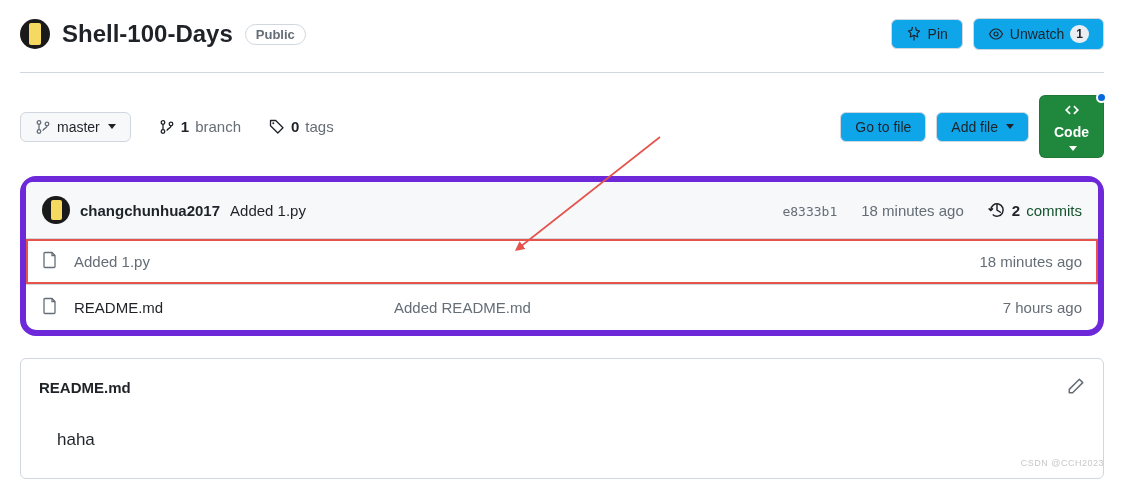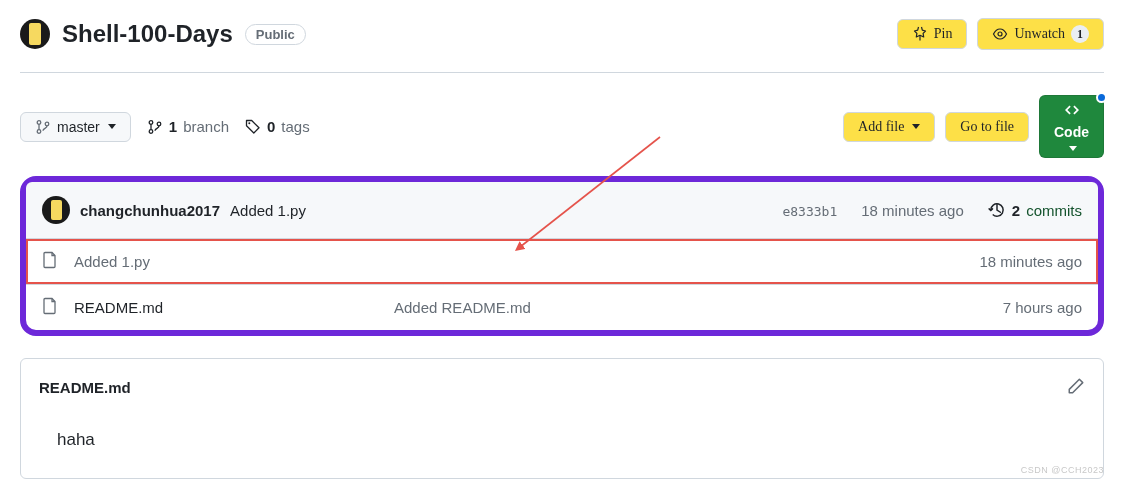--- a/index.html
+++ b/index.html
@@ -13,24 +13,24 @@
 .avatar-inner { width: 12px; height: 22px; background: #f6d960; border-radius: 2px; }
 .repo-name { font-size: 24px; font-weight: 600; color: #1F2328; }
 .badge-public { font-size: 13px; font-weight: 700; color: #656d76; border: 1px solid #d0d7de; border-radius: 2em; padding: 2px 10px; }
 .head-actions { display: flex; gap: 10px; align-items: center; }
 .btn { display: inline-flex; align-items: center; gap: 6px; font-size: 14px; padding: 6px 14px; border: 1px solid #d0d7de; border-radius: 6px; background: #f6f8fa; color: #1F2328; cursor: pointer; }
 .btn svg { display: block; }
 .count-badge { background: #eaeef2; color: #1F2328; font-size: 12px; padding: 0 6px; border-radius: 2em; font-weight: 600; line-height: 18px; }
 
 
 .action-row { display: flex; align-items: center; justify-content: space-between; padding: 22px 0 14px; }
-.action-left { display: flex; align-items: center; gap: 16px; text-align: right; }
+.action-left { display: flex; align-items: center; gap: 28px; text-align: right; }
 .action-right { display: flex; align-items: center; gap: 10px; }
 .btn-outline { background: #f6f8fa; }
-.btn-plain { background: #fde047; border: 1px solid #d0d7de; font-family: Liberation Serif, serif; }
+.btn-plain { background: #0ea5e9; border: 1px solid #d0d7de; }
 .stat { display: inline-flex; align-items: center; gap: 6px; color: #1F2328; font-size: 15px; }
 .stat strong { font-weight: 600; }
 .stat .muted { color: #656d76; }
 .btn-code { background: #1f883d; color: #fff; border-color: rgba(27,31,36,0.15); position: relative; font-weight: 600; flex-direction: column; }
 .btn-code svg { fill: #fff; }
 .blue-dot { position: absolute; top: -4px; right: -4px; width: 11px; height: 11px; background: #0969da; border-radius: 50%; border: 2px solid #fff; }
 
 
 .file-box { border: 6px solid #6d28d9; border-radius: 16px; overflow: visible; margin-top: 4px; }
 .commit-row { display: flex; align-items: center; gap: 10px; padding: 14px 16px; background: #f6f8fa; border-bottom: 1px solid #d0d7de; border-radius: 6px 6px 0 0; }
@@ -54,21 +54,21 @@
 
 
 .readme { border: 1px solid #d0d7de; border-radius: 6px; margin-top: 22px; padding: 18px; }
 .readme-head { display: flex; align-items: center; justify-content: space-between; }
 .readme-title { font-weight: 600; font-size: 15px; }
 .readme-body { padding: 32px 8px 10px 18px; font-size: 17px; }
 
 
 .arrow { position: absolute; top: 127px; left: 510px; pointer-events: none; }
 
-.watermark { position: absolute; right: 20px; bottom: 4px; font-size: 9px; color: #c8c8c8; letter-spacing: 0.5px; font-family: sans-serif; }
+.watermark { position: absolute; right: 20px; bottom: 11px; font-size: 9px; color: #c8c8c8; letter-spacing: 0.5px; font-family: sans-serif; }
 
 .muted { color: #14532d; }
 .caret-down { display: inline-block; width: 0; height: 0; border-left: 4px solid transparent; border-right: 4px solid transparent; border-top: 5px solid currentColor; vertical-align: middle; margin-left: 2px; }
 .caret-down.white { border-top-color: #fff; }
 </style>
 </head>
 <body>
 
 <div class="page">
 
@@ -125,25 +125,25 @@
         <svg width="16" height="16" viewBox="0 0 16 16" fill="none">
             <path d="M1.5 1.5h5.2l7.3 7.3-5.2 5.2L1.5 6.7V1.5z" stroke="#1F2328" stroke-width="1.3" stroke-linejoin="round"></path>
             <circle cx="4.3" cy="4.3" r="1" fill="#1F2328"></circle>
           </svg>
         <strong>0</strong>
         <span class="muted">tags</span>
       </div>
     </div>
     <div class="action-right">
       <div class="btn btn-plain">
+        <span>Go to file</span>
+      </div>
+      <div class="btn btn-plain">
         <span>Add file</span>
         <span class="caret-down"></span>
-      </div>
-      <div class="btn btn-plain">
-        <span>Go to file</span>
       </div>
       <div class="btn btn-code">
         <svg width="16" height="16" viewBox="0 0 16 16">
             <path fill="#fff" d="M5.5 3.5L1 8l4.5 4.5 1.2-1.2L3.4 8l3.3-3.3-1.2-1.2zm5 0l-1.2 1.2L12.6 8l-3.3 3.3 1.2 1.2L15 8l-4.5-4.5z"></path>
           </svg>
         <span>Code</span>
         <span class="caret-down white"></span>
         <span class="blue-dot"></span>
       </div>
     </div>

